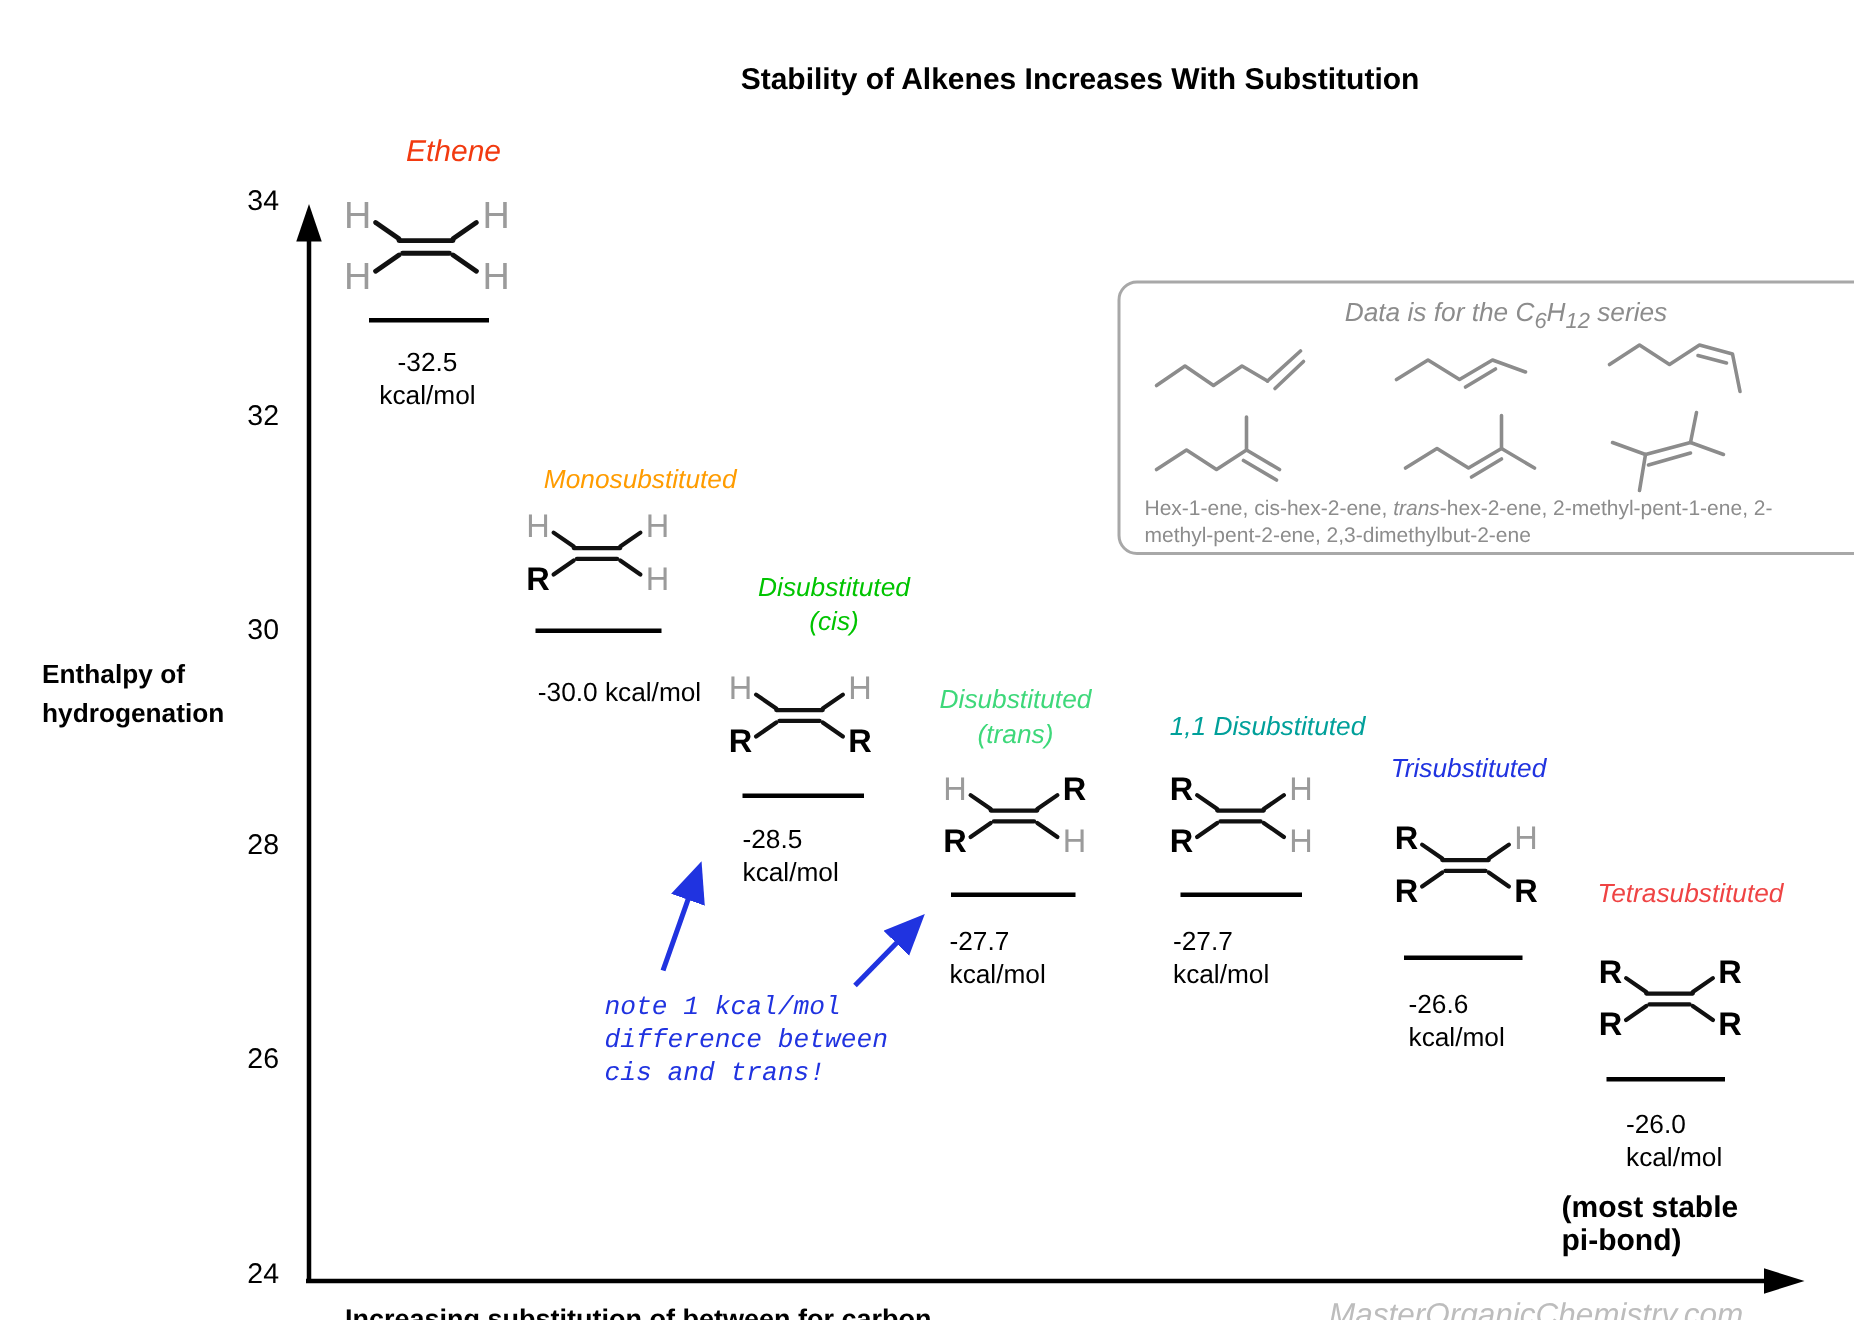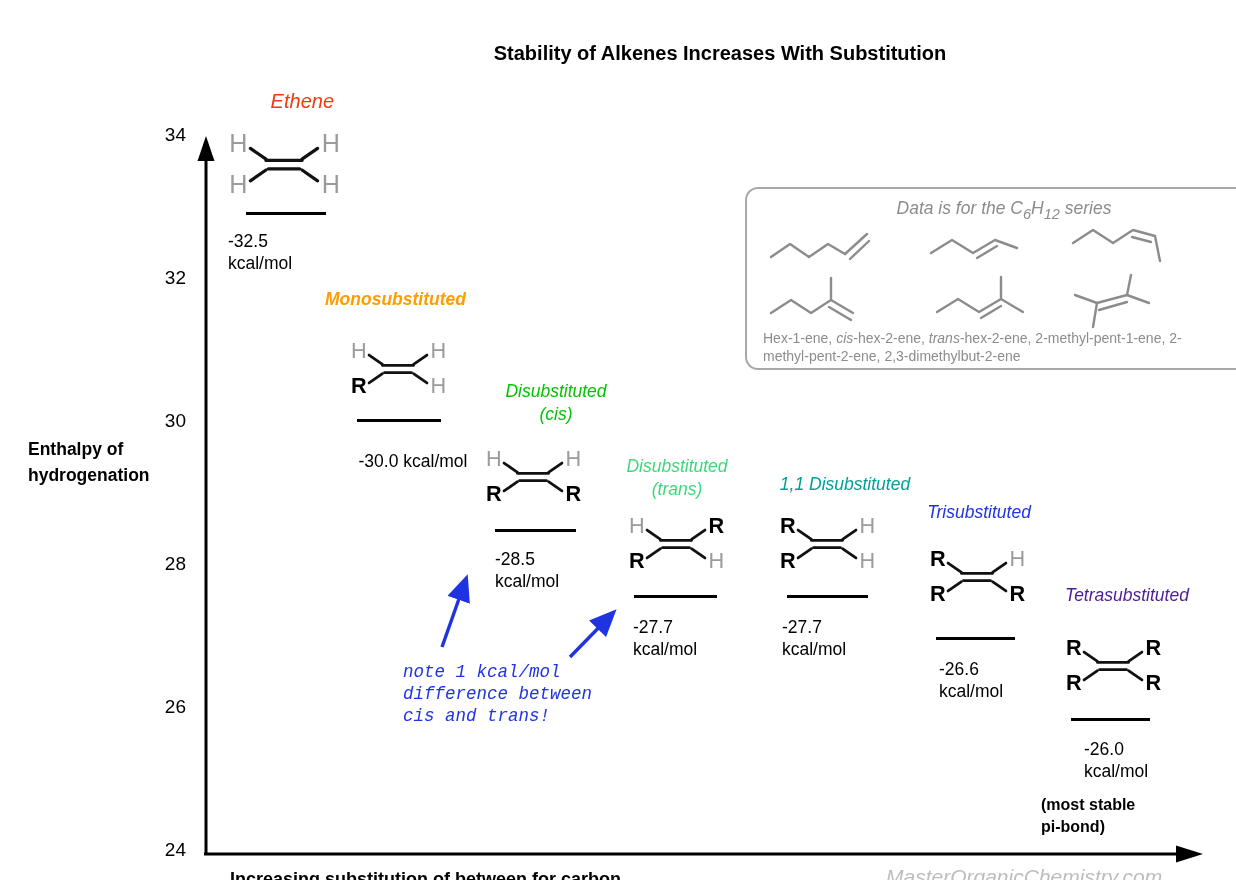--- a/index.html
+++ b/index.html
@@ -12,21 +12,21 @@
   .ytick{position:absolute;left:120px;width:66px;text-align:right;font-size:19px;color:#000;}
   #y-axis-label{left:28px;top:412px;width:190px;font-size:17.5px;font-weight:bold;line-height:26px;color:#000;}
   #x-axis-label{left:230px;top:845px;font-size:18px;font-weight:bold;color:#000;}
   #watermark{left:886px;top:841px;width:310px;font-size:21px;font-style:italic;color:#bdbdbd;}
   
   .level{position:absolute;left:0;top:0;width:0;height:0;}
   .lvl-label{position:absolute;font-style:italic;font-size:17.5px;line-height:23px;white-space:pre-line;}
   .lvl-struct{position:absolute;}
   .lvl-bar{position:absolute;height:3.2px;background:#000;}
   .lvl-value{position:absolute;font-size:17.5px;line-height:22px;color:#000;white-space:pre-line;}
-  #pi-note{left:1041px;top:770px;width:180px;font-size:16px;font-weight:bold;line-height:22px;color:#000;white-space:pre-line;}
+  #pi-note{left:1041px;top:770px;width:180px;font-size:20px;font-weight:bold;line-height:22px;color:#000;white-space:pre-line;}
   #note-annotation{left:403px;top:637px;width:210px;font-size:17.5px;font-style:italic;line-height:22px;white-space:pre-line;font-family:Liberation Mono, monospace;}
   
   #info-box{left:745px;top:163px;width:518px;height:183px;border:2.5px solid #a8a8a8;border-radius:13px;box-sizing:border-box;}
   #info-box-title{position:absolute;left:0;top:9px;width:100%;text-align:center;font-size:17.5px;font-style:italic;color:#8c8c8c;}
   #info-box-caption{position:absolute;left:16px;top:140px;width:436px;font-size:14px;line-height:18px;color:#8c8c8c;}
   .hexsvg{position:absolute;}
   .hexsvg path, .hexsvg line{stroke:#8c8c8c;stroke-width:2.4;fill:none;stroke-linecap:round;stroke-linejoin:round;}
   svg text{font-family:"Liberation Sans","DejaVu Sans",sans-serif;}
 </style>
 </head>
@@ -67,25 +67,25 @@
           <line x1="88" y1="27" x2="75" y2="36" stroke="#111" stroke-width="2.7" stroke-linecap="round"></line>
           <line x1="88" y1="54" x2="75" y2="45" stroke="#111" stroke-width="2.7" stroke-linecap="round"></line>
           <line x1="45" y1="37" x2="75" y2="37" stroke="#111" stroke-width="2.7" stroke-linecap="round"></line>
           <line x1="47" y1="44" x2="73" y2="44" stroke="#111" stroke-width="2.7" stroke-linecap="round"></line>
           <text x="22" y="30" text-anchor="middle" font-size="21" fill="#9b9b9b">H</text>
           <text x="99" y="30" text-anchor="middle" font-size="21" fill="#9b9b9b">H</text>
           <text x="22" y="64" text-anchor="middle" font-size="21" fill="#9b9b9b">H</text>
           <text x="99" y="64" text-anchor="middle" font-size="21" fill="#9b9b9b">H</text>
         </svg></div>
     <div class="lvl-bar" style="left: 246px; top: 188px; width: 80px;"></div>
-    <div class="lvl-value" style="left: 228px; top: 206px; width: 114px; text-align: left;">-32.5
-kcal/mol</div>
-  </div>
-  <div class="level">
-    <div class="lvl-label" style="left: 325px; top: 264px; width: 166px; text-align: left; color: rgb(255, 156, 0); font-size: 17.5px; font-weight: bold;">Monosubstituted</div>
+    <div class="lvl-value" style="left: 228px; top: 206px; width: 114px; text-align: center;">-32.5
+kcal/mol</div>
+  </div>
+  <div class="level">
+    <div class="lvl-label" style="left: 325px; top: 284px; width: 166px; text-align: right; color: rgb(255, 156, 0); font-size: 17.5px;">Monosubstituted</div>
     <div class="lvl-struct" style="left: 336px; top: 303px;"><svg viewBox="0 0 120 80" width="124" height="83">
           <line x1="32" y1="27" x2="45" y2="36" stroke="#111" stroke-width="2.7" stroke-linecap="round"></line>
           <line x1="32" y1="54" x2="45" y2="45" stroke="#111" stroke-width="2.7" stroke-linecap="round"></line>
           <line x1="88" y1="27" x2="75" y2="36" stroke="#111" stroke-width="2.7" stroke-linecap="round"></line>
           <line x1="88" y1="54" x2="75" y2="45" stroke="#111" stroke-width="2.7" stroke-linecap="round"></line>
           <line x1="45" y1="37" x2="75" y2="37" stroke="#111" stroke-width="2.7" stroke-linecap="round"></line>
           <line x1="47" y1="44" x2="73" y2="44" stroke="#111" stroke-width="2.7" stroke-linecap="round"></line>
           <text x="22" y="30" text-anchor="middle" font-size="21" fill="#9b9b9b">H</text>
           <text x="99" y="30" text-anchor="middle" font-size="21" fill="#9b9b9b">H</text>
           <text x="22" y="64" text-anchor="middle" font-size="21" fill="#000" font-weight="bold">R</text>
@@ -162,21 +162,21 @@
           <text x="22" y="30" text-anchor="middle" font-size="21" fill="#000" font-weight="bold">R</text>
           <text x="99" y="30" text-anchor="middle" font-size="21" fill="#9b9b9b">H</text>
           <text x="22" y="64" text-anchor="middle" font-size="21" fill="#000" font-weight="bold">R</text>
           <text x="99" y="64" text-anchor="middle" font-size="21" fill="#000" font-weight="bold">R</text>
         </svg></div>
     <div class="lvl-bar" style="left: 936px; top: 613px; width: 79px;"></div>
     <div class="lvl-value" style="left: 939px; top: 634px; width: 110px; text-align: left;">-26.6
 kcal/mol</div>
   </div>
   <div class="level">
-    <div class="lvl-label" style="left: 1044px; top: 560px; width: 166px; text-align: center; color: #4c1d95; font-size: 17.5px;">Tetrasubstituted</div>
+    <div class="lvl-label" style="left: 1044px; top: 560px; width: 166px; text-align: center; color: #ef4444; font-size: 17.5px;">Tetrasubstituted</div>
     <div class="lvl-struct" style="left: 1051px; top: 600px;"><svg viewBox="0 0 120 80" width="124" height="83">
           <line x1="32" y1="27" x2="45" y2="36" stroke="#111" stroke-width="2.7" stroke-linecap="round"></line>
           <line x1="32" y1="54" x2="45" y2="45" stroke="#111" stroke-width="2.7" stroke-linecap="round"></line>
           <line x1="88" y1="27" x2="75" y2="36" stroke="#111" stroke-width="2.7" stroke-linecap="round"></line>
           <line x1="88" y1="54" x2="75" y2="45" stroke="#111" stroke-width="2.7" stroke-linecap="round"></line>
           <line x1="45" y1="37" x2="75" y2="37" stroke="#111" stroke-width="2.7" stroke-linecap="round"></line>
           <line x1="47" y1="44" x2="73" y2="44" stroke="#111" stroke-width="2.7" stroke-linecap="round"></line>
           <text x="22" y="30" text-anchor="middle" font-size="21" fill="#000" font-weight="bold">R</text>
           <text x="99" y="30" text-anchor="middle" font-size="21" fill="#000" font-weight="bold">R</text>
           <text x="22" y="64" text-anchor="middle" font-size="21" fill="#000" font-weight="bold">R</text>
@@ -229,17 +229,17 @@
       <path d="M 48,47 L 68,35"></path>
       <path d="M 68,28 L 90,41"></path>
     </svg>
     <svg class="hexsvg" style="left:316px;top:84px;" width="104" height="68" viewBox="0 0 104 68">
       <path d="M 12,22 L 34,30 L 64,22 L 86,30"></path>
       <path d="M 36,37 L 64,29"></path>
       <path d="M 34,30 L 30,54"></path>
       <path d="M 64,22 L 68,2"></path>
     </svg>
 
-    <div id="info-box-caption"><span>Hex-1-ene, </span><span style="font-style: italic;">cis</span><span>-hex-2-ene, </span><span style="font-style: italic;">trans</span><span>-hex-2-ene, 2-methyl-pent-1-ene, 2-methyl-pent-2-ene, 2,3-dimethylbut-2-ene</span></div>
+    <div id="info-box-caption"><span>Hex-1-ene, </span><span style="">cis</span><span>-hex-2-ene, </span><span style="font-style: italic;">trans</span><span>-hex-2-ene, 2-methyl-pent-1-ene, 2-methyl-pent-2-ene, 2,3-dimethylbut-2-ene</span></div>
   </div>
 
   <div class="abs" id="watermark">MasterOrganicChemistry.com</div>
 </div>
 
 </body></html>

